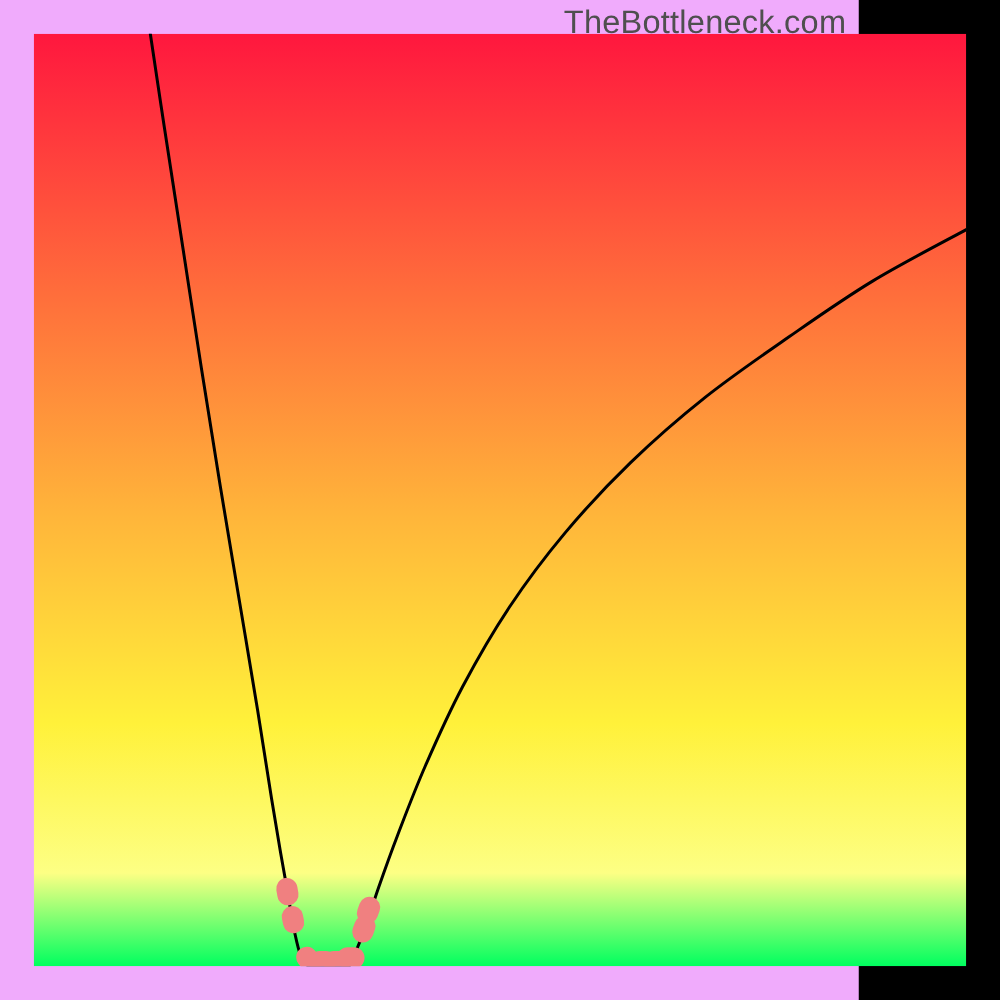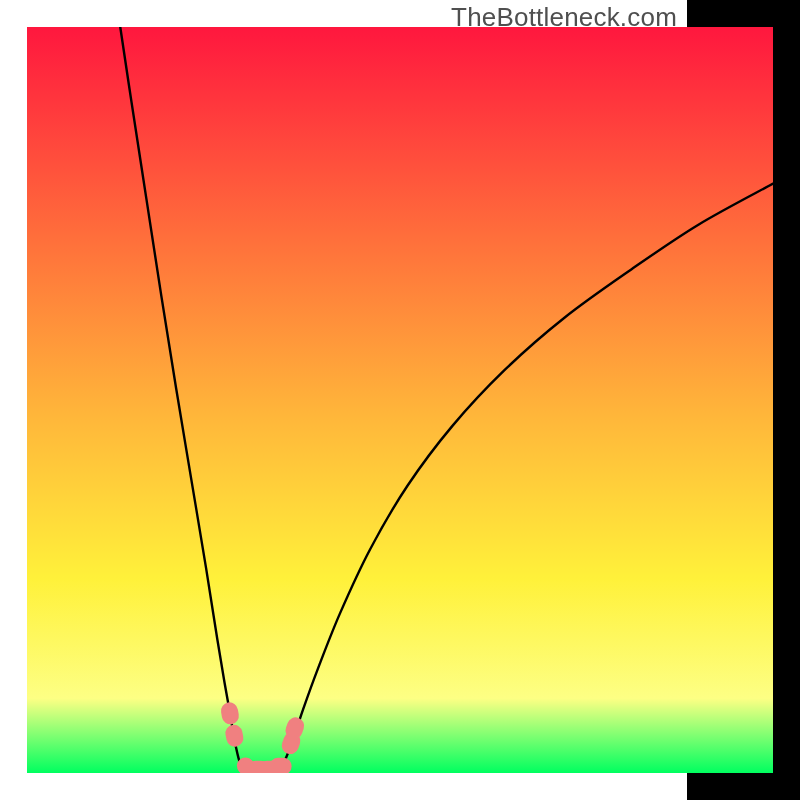--- a/index.html
+++ b/index.html
@@ -10,21 +10,21 @@
     overflow: hidden;
     background: #000;
     font-family: Arial, Helvetica, sans-serif;
   }
   .frame {
     position: absolute;
     left: 0;
     top: 0;
     width: 687px;
     height: 800px;
-    background: #ffffff;
+    background: #f0abfc;
   }
   .plot {
     position: absolute;
     left: 27px;
     top: 27px;
     width: 746px;
     height: 746px;
   }
   .watermark {
     position: absolute;

